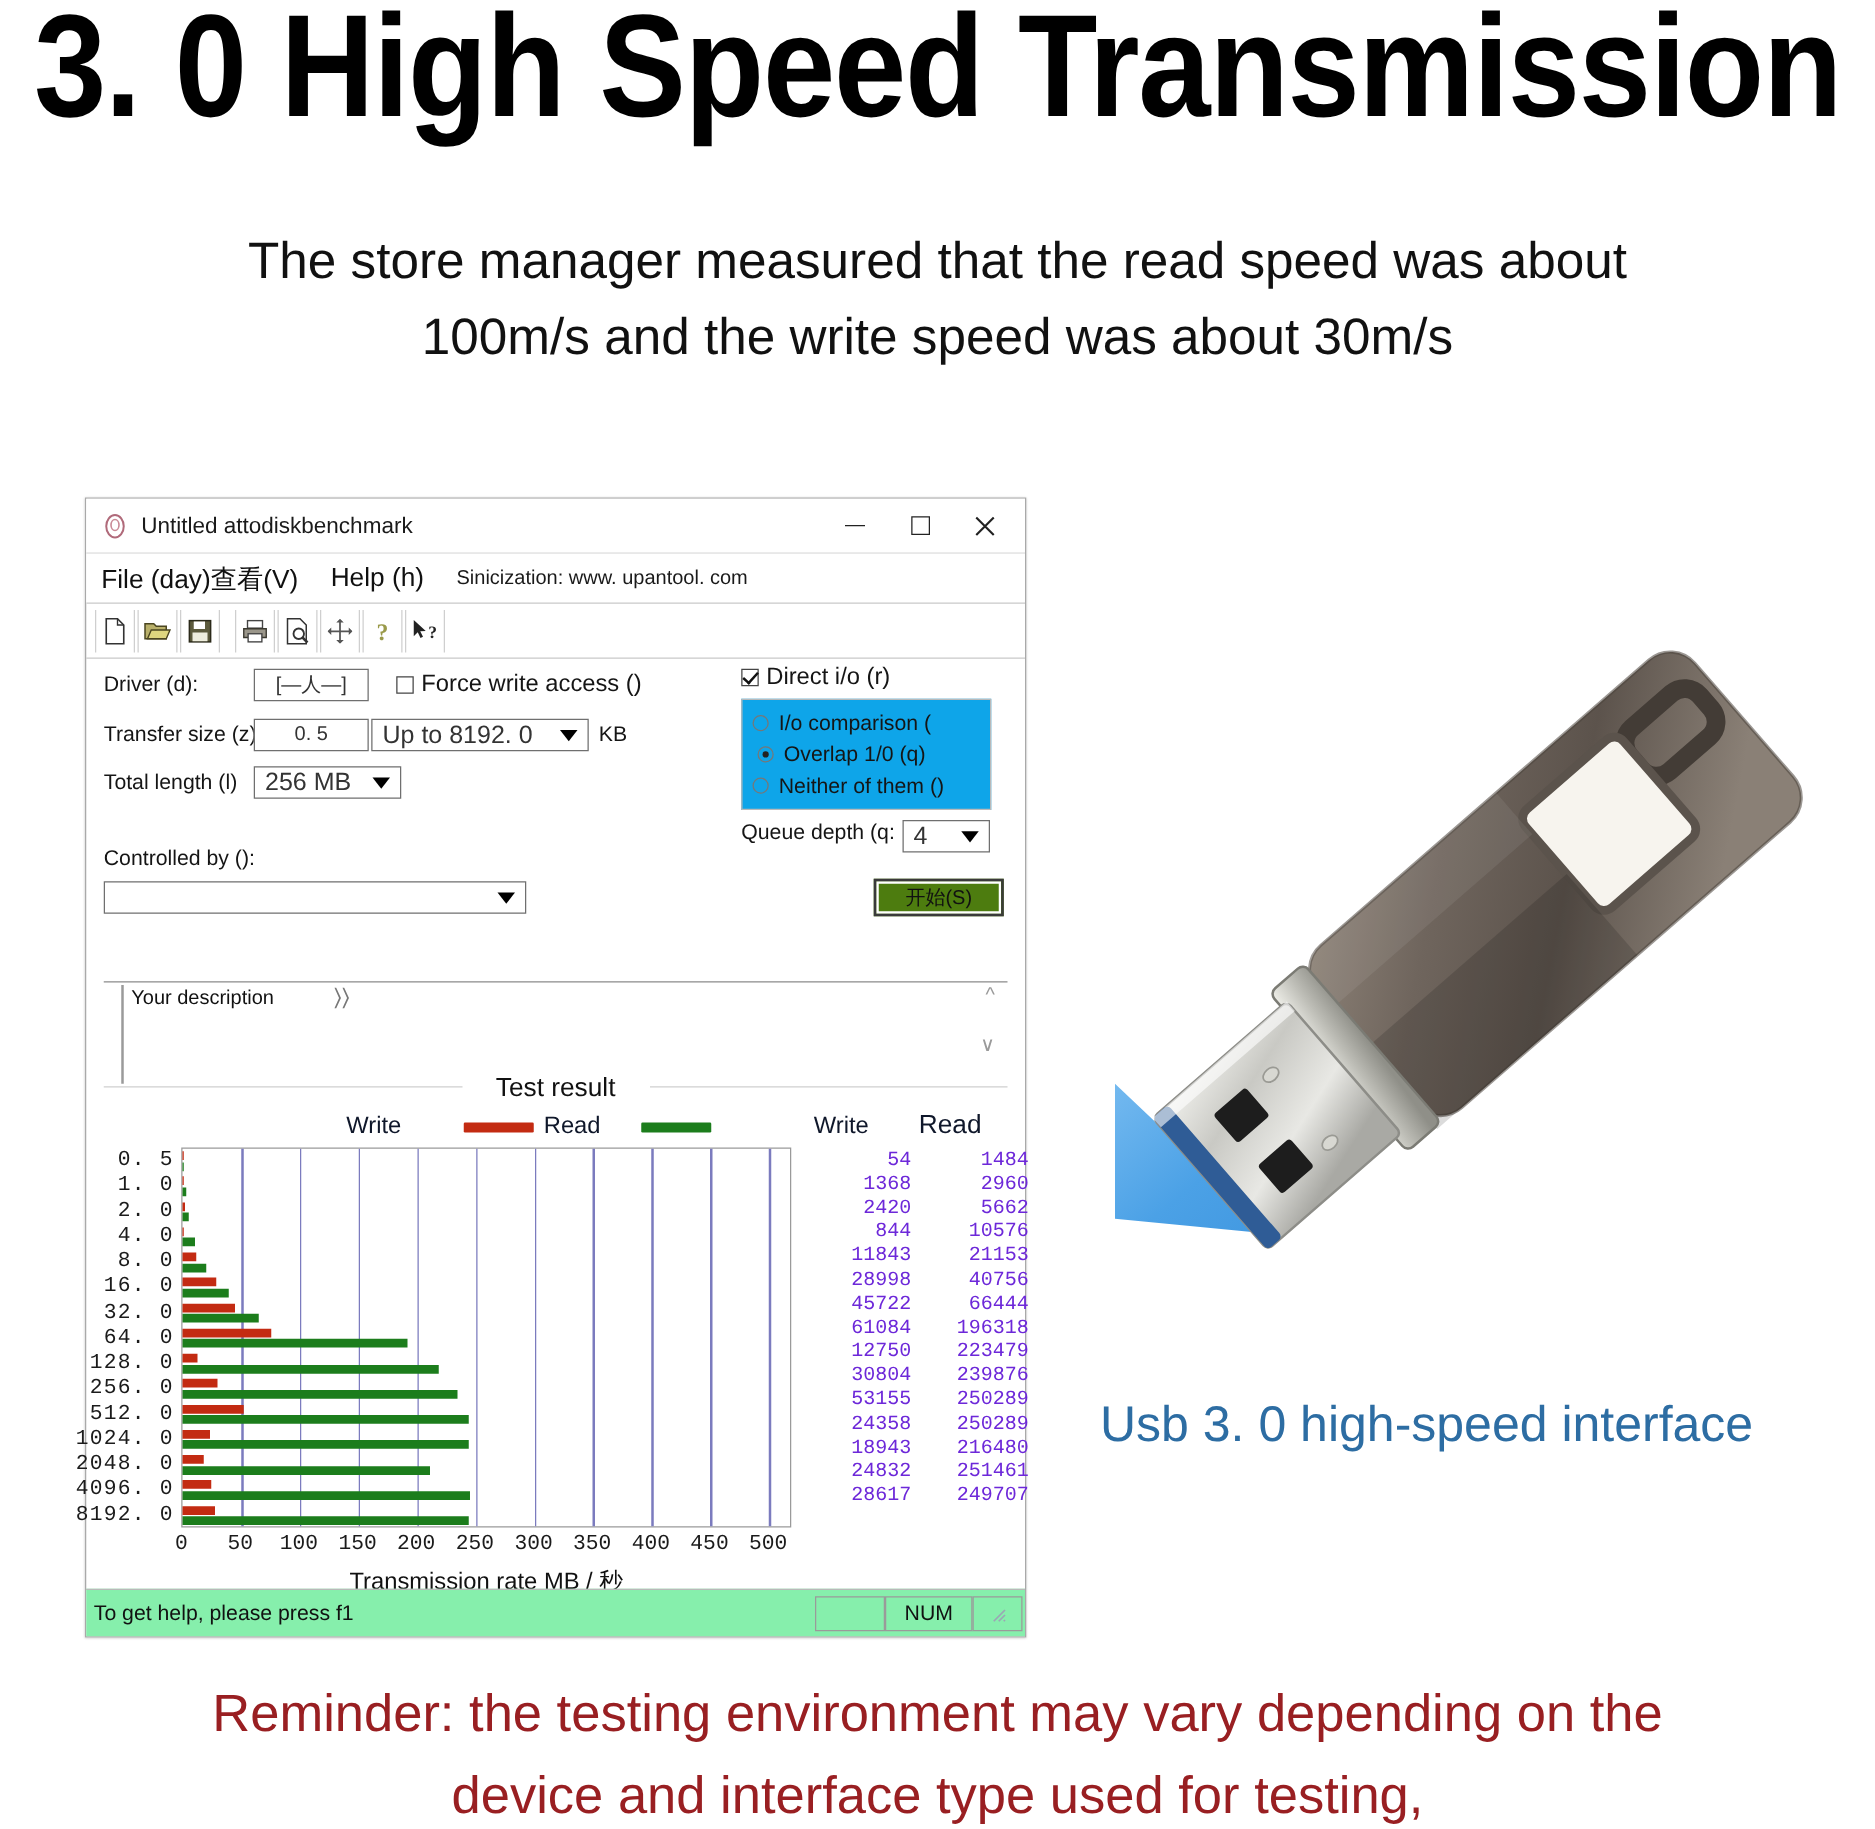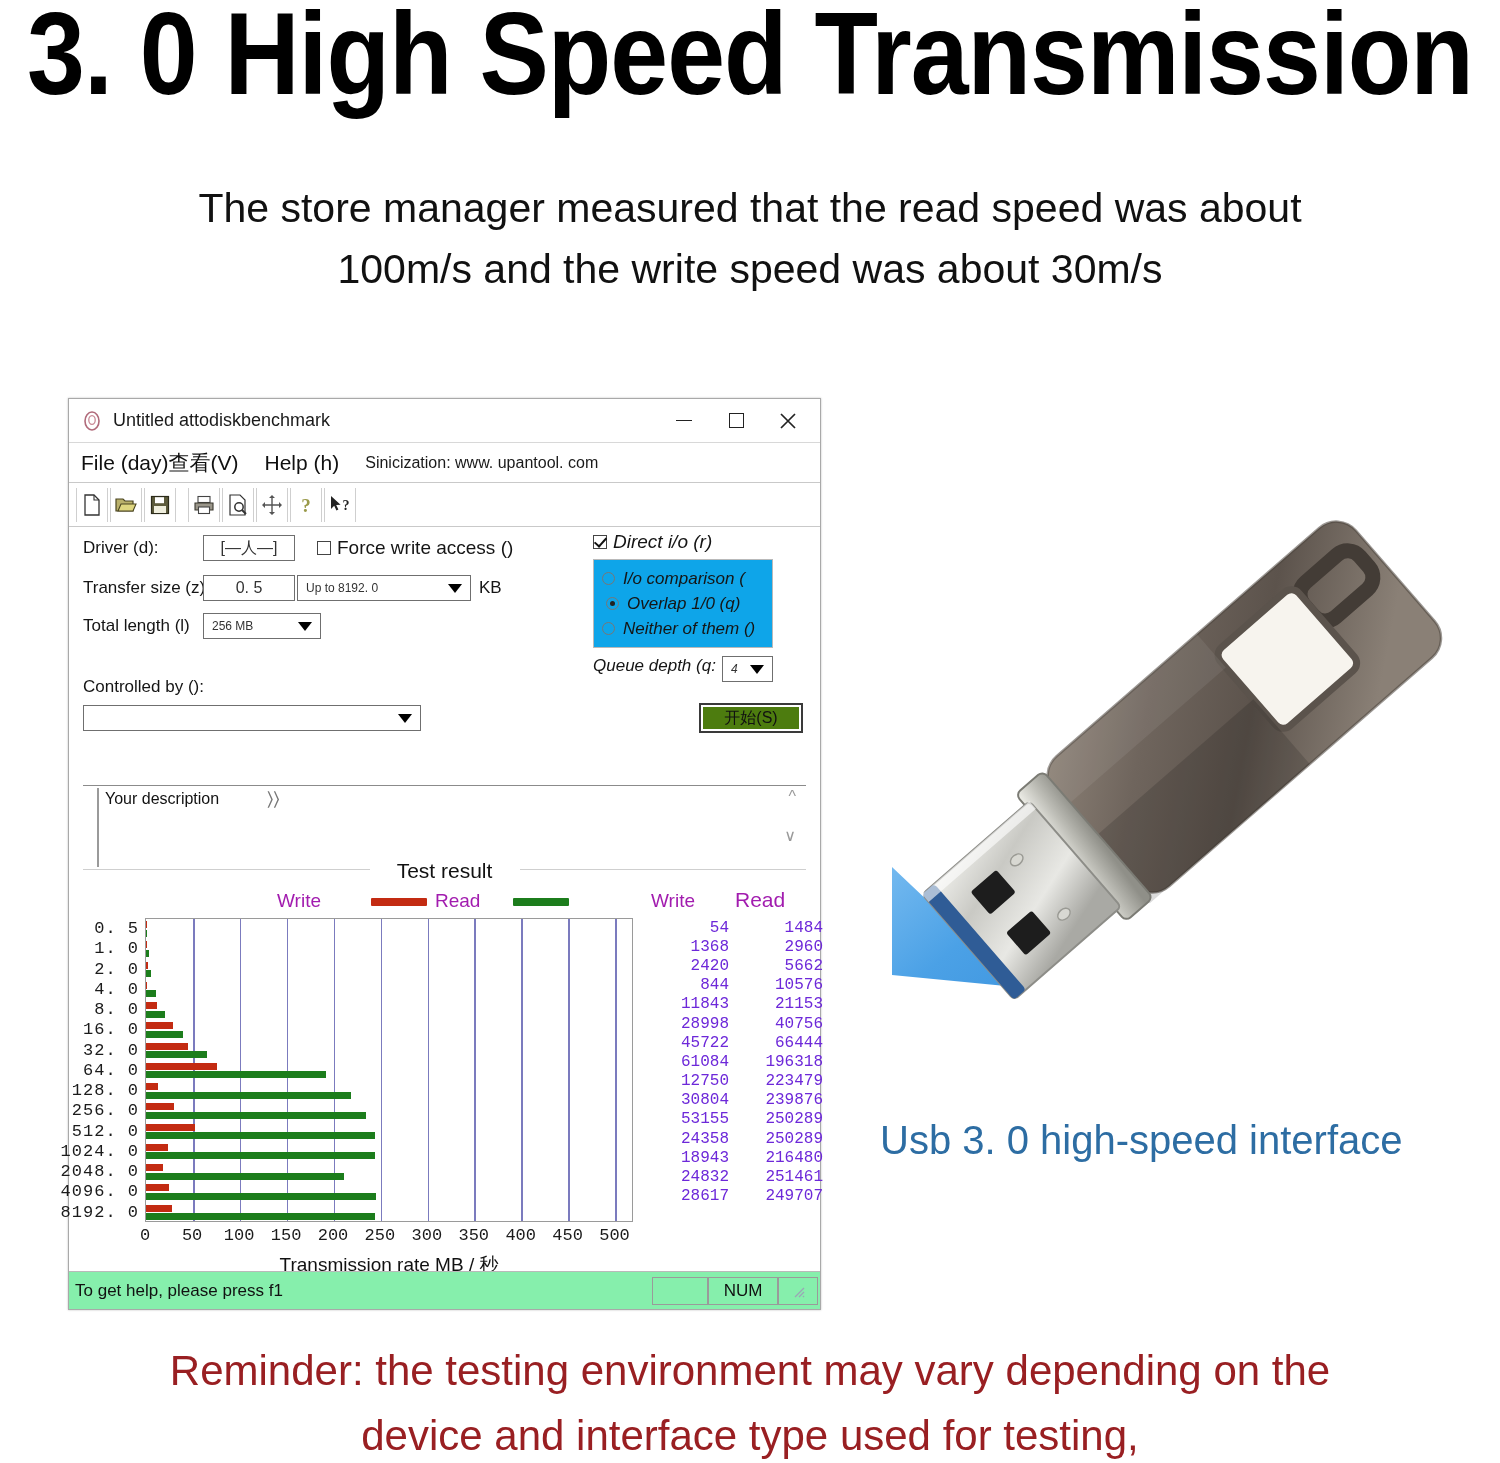--- a/index.html
+++ b/index.html
@@ -80,21 +80,21 @@
   .fld-label { font-size:17px; color:#151515; white-space:nowrap; }
   .row { display:flex; align-items:center; position:absolute; }
   .tbox {
     border:1.5px solid #6f6f6f; background:#fff;
     height:26px; display:flex; align-items:center;
     font-size:16px; color:#333; padding:0 6px;
   }
   .combo {
     border:1.5px solid #6f6f6f; background:#fff; height:26px;
     display:flex; align-items:center; justify-content:space-between;
-    font-size:12px; color:#333; padding:0 2px 0 8px;
+    font-size:20px; color:#333; padding:0 2px 0 8px;
   }
   .arrow-dn {
     width:0;height:0;border-left:7px solid transparent;border-right:7px solid transparent;
     border-top:9px solid #000; margin:0 6px;
   }
   .cbx { width:14px;height:14px;border:1.4px solid #444; background:#fff;
          display:inline-block; position:relative; margin-right:6px; flex:0 0 auto;}
   .cbx.checked:after{
     content:""; position:absolute; left:3px; top:-1px; width:5px;height:10px;
     border:solid #111; border-width:0 2.2px 2.2px 0; transform:rotate(42deg);
@@ -118,21 +118,21 @@
   
   .chart-panel {
     position:relative; margin:0 14px; height:434px;
     border-top:1px solid #cfcfcf;
   }
   .chart-title {
     position:absolute; top:-11px; left:0; right:0; text-align:center;
     font-size:21px; color:#111; background:#fff; width:150px; margin:0 auto;
   }
   .legend-row { position:absolute; top:20px; left:0; right:0; height:24px; }
-  .lg-text{position:absolute;font-size:19px;color:#a21caf;}
+  .lg-text{position:absolute;font-size:19px;color:#0f172a;}
   .lg-swatch{position:absolute;height:8px;width:56px;border-radius:1px;}
 
   .plot {
     position:absolute; left:62px; top:48px;
     width:488px; height:304px;
     border:1px solid #9a9a9a; background:#fff;
   }
   .vgrid{position:absolute;top:0;bottom:0;width:1.6px;background:#7b7bbe;}
   .ylabels{position:absolute;left:0;top:48px;width:60px;height:304px;}
   .ylab{position:absolute;right:4px;font-size:17px;color:#1b1b1b;
@@ -297,21 +297,21 @@
     </div>
 
     <div class="row" style="left:14px; top:86px;">
       <span class="fld-label" style="width:120px;">Total length (l)</span>
       <span class="combo" style="width:118px;">
         <span>256 MB</span>
         <span class="arrow-dn"></span>
       </span>
     </div>
 
-    <div style="position:absolute;left:524px;top:4px;width:180px;font-style:italic;">
+    <div style="position:absolute;left:524px;top:4px;width:200px;">
       <div style="display:flex;align-items:center;">
         <span class="cbx checked"></span>
         <span class="fld-label" style="font-size:19px;">Direct i/o (r)</span>
       </div>
       <div class="groupbox" style="margin-top:6px;padding:6px 8px;">
         <div style="display:flex;align-items:center;height:25px;">
           <span class="radio"></span>
           <span class="fld-label">I/o comparison  (</span>
         </div>
         <div style="display:flex;align-items:center;height:25px;padding-left:4px;">

